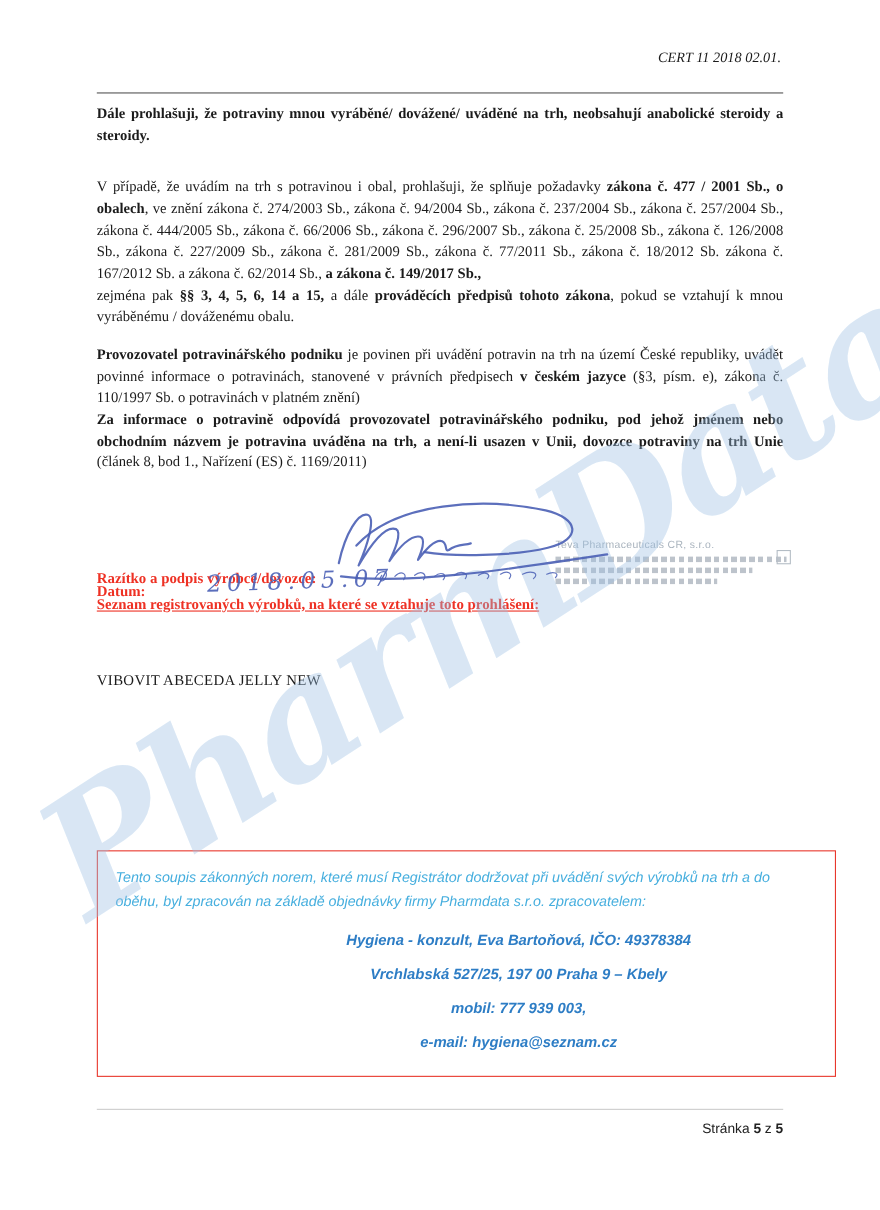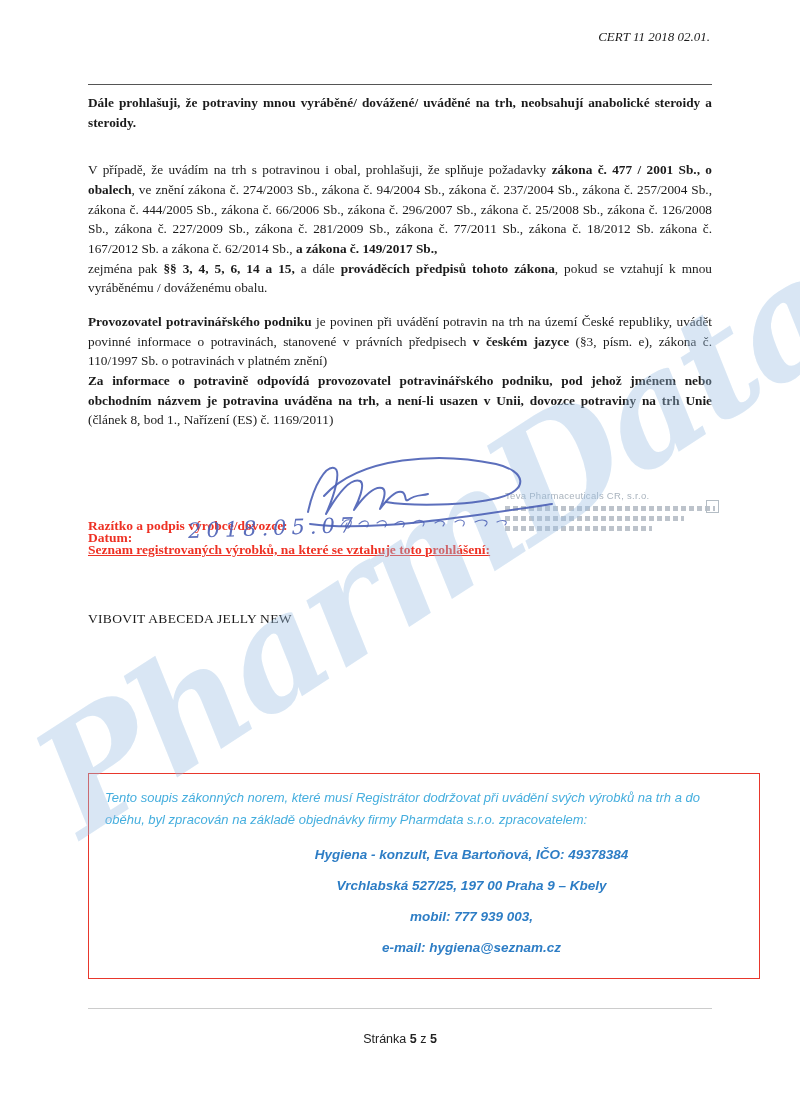--- a/index.html
+++ b/index.html
@@ -3,21 +3,21 @@
 <meta charset="utf-8">
 <style>
   html,body { margin:0; padding:0; background:#ffffff; }
   .page {
     position:relative; width:800px; height:1100px; background:#ffffff;
     font-family:"Liberation Serif", serif; color:#1b1b1b; overflow:hidden;
   }
   .b { font-weight:bold; }
 
   .doc-code {
-    position:absolute; top:29px; right:90px;
+    position:absolute; top:44px; right:90px;
     font-style:italic; font-size:13px; z-index:1;
   }
   .header-rule {
     position:absolute; top:84px; left:88px; right:88px;
     border-top:1px solid #555; z-index:1;
   }
 
   .flow {
     position:absolute; top:93px; left:88px; width:624px;
     font-size:13.3px; line-height:1.48; text-align:justify; z-index:1;
@@ -92,21 +92,21 @@
     margin:0; font-style:italic; font-size:13px; line-height:1.7;
     color:var(--intro_blue,#45aede);
   }
   .box-line {
     margin:16px 0 0 95px; font-style:italic; font-weight:bold;
     font-size:13.5px; color:var(--contact_blue,#2d7dc5);text-align:center;
   }
 
   .footer {
     position:absolute; left:88px; top:1008px; width:624px; z-index:1;
-    border-top:1px solid #cccccc; padding-top:23px; text-align:center;
+    border-top:1px solid #cccccc; padding-top:10px; text-align:right;
     font-family:"Liberation Sans", sans-serif; font-size:12.5px; color:#222;
   }
 </style>
 </head>
 <body>
 
 <div class="page">
 
   <div class="watermark">PharmData</div>
 

